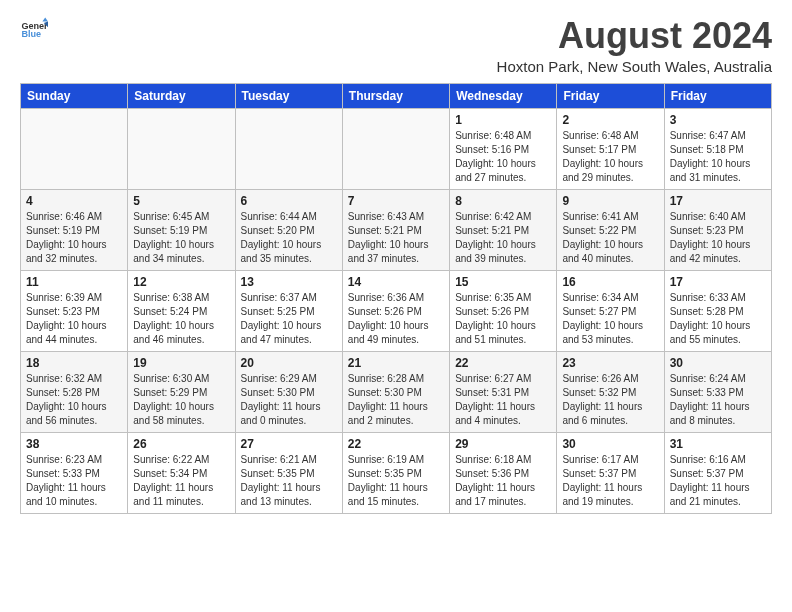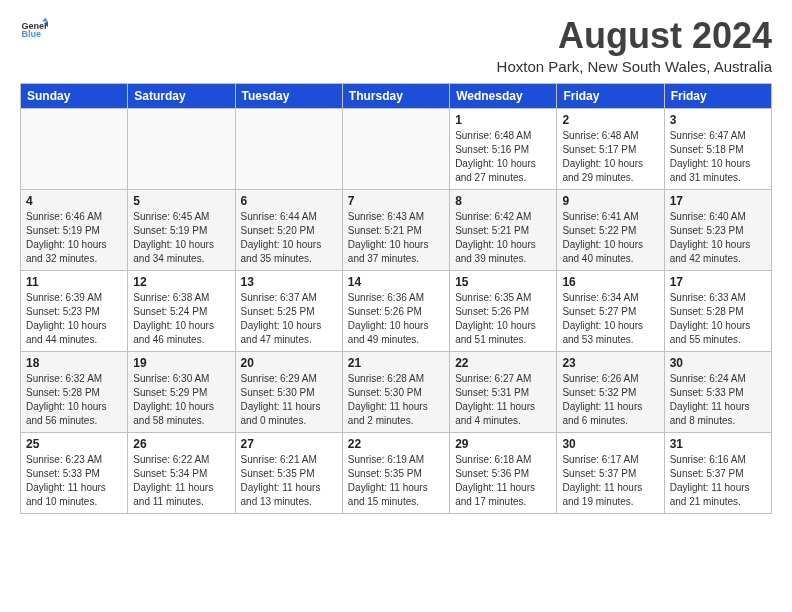--- a/index.html
+++ b/index.html
@@ -222,21 +222,21 @@
           <span class="day-num">23</span>
           <div class="day-info">Sunrise: 6:26 AM<br>Sunset: 5:32 PM<br>Daylight: 11 hours and 6 minutes.</div>
         </td>
         <td>
           <span class="day-num">30</span>
           <div class="day-info">Sunrise: 6:24 AM<br>Sunset: 5:33 PM<br>Daylight: 11 hours and 8 minutes.</div>
         </td>
       </tr>
       <tr class="row-odd">
         <td>
-          <span class="day-num">25</span>
+          <span class="day-num">38</span>
           <div class="day-info">Sunrise: 6:23 AM<br>Sunset: 5:33 PM<br>Daylight: 11 hours and 10 minutes.</div>
         </td>
         <td>
           <span class="day-num">26</span>
           <div class="day-info">Sunrise: 6:22 AM<br>Sunset: 5:34 PM<br>Daylight: 11 hours and 11 minutes.</div>
         </td>
         <td>
           <span class="day-num">27</span>
           <div class="day-info">Sunrise: 6:21 AM<br>Sunset: 5:35 PM<br>Daylight: 11 hours and 13 minutes.</div>
         </td>

